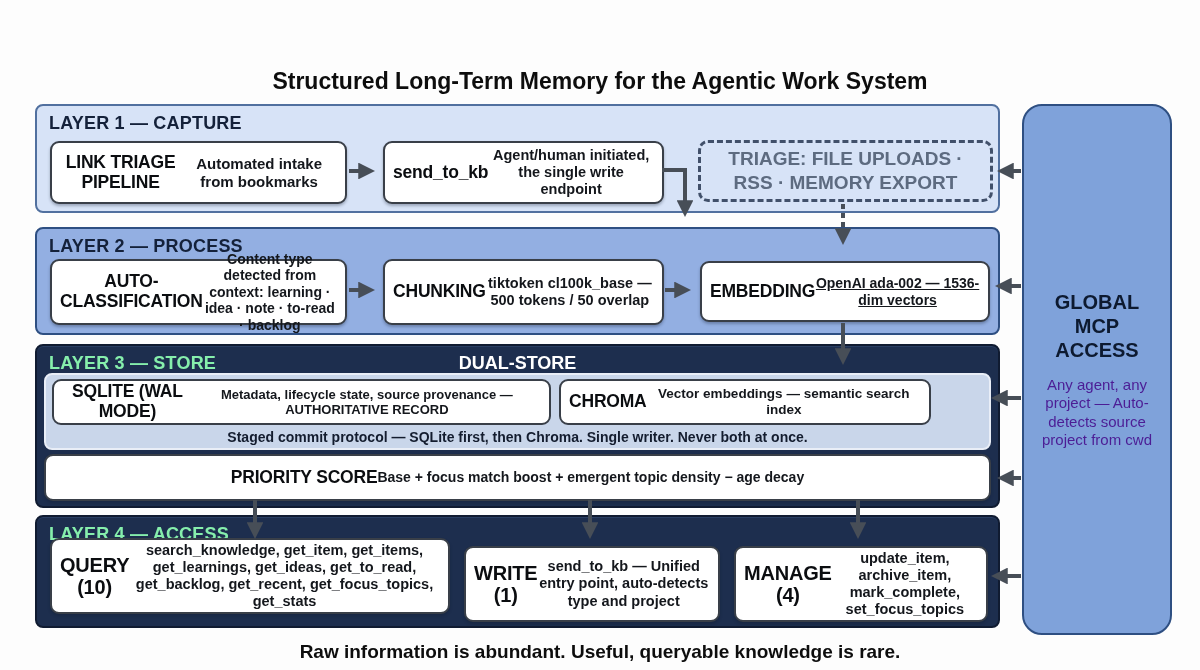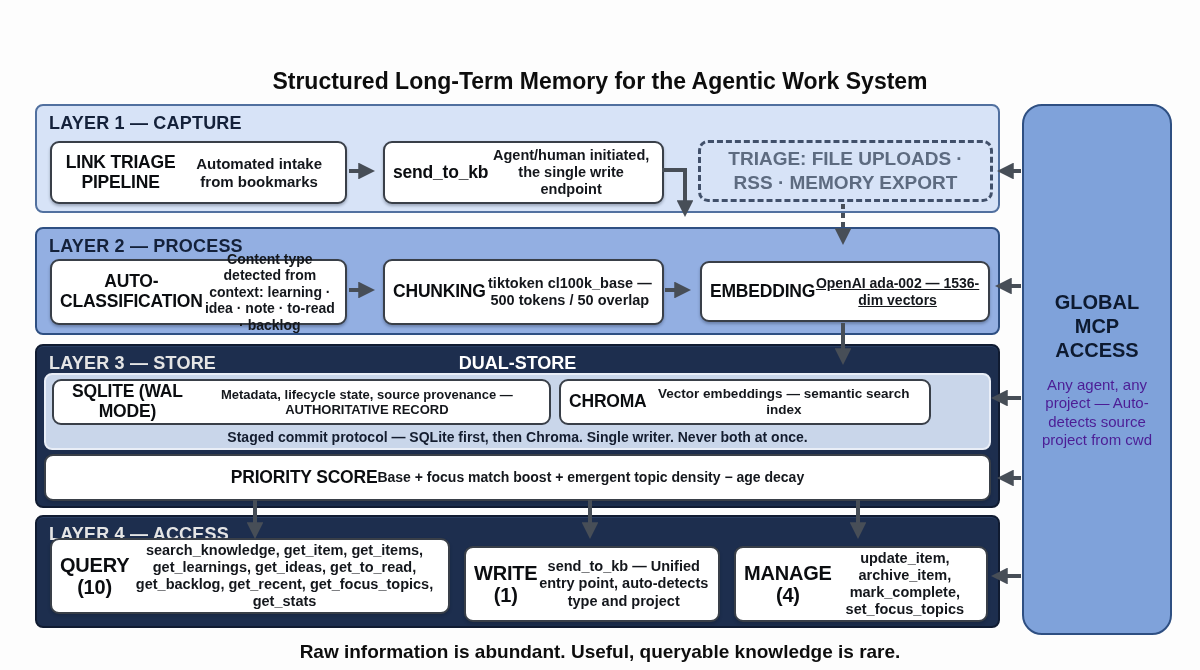--- a/index.html
+++ b/index.html
@@ -8,21 +8,21 @@
   .page-title{position:absolute;top:14px;left:0;width:100%;text-align:center;
     font-size:42px;font-weight:bold;letter-spacing:-0.5px;color:#0a0a0a;margin:0;}
   .page-subtitle{position:absolute;top:68px;left:0;width:100%;text-align:center;
     font-size:23px;font-weight:bold;color:#0d0d0d;margin:0;}
   .layer{position:absolute;box-sizing:border-box;border-radius:8px;}
   .layer-light{background:#d7e3f7;border:2px solid #51709f;}
   .layer-medium{background:#93afe2;border:2px solid #2e4f82;}
   .layer-dark{background:#1d2e4e;border:2px solid #101b31;box-shadow:inset 0 1px 0 #33497098;}
   .lheader{position:absolute;left:12px;top:7px;font-size:18px;font-weight:bold;
     letter-spacing:0.2px;color:#14213a;white-space:nowrap;}
-  .lheader.on-dark{color:#e5e5e5;}
+  .lheader.on-dark{color:#86efac;}
   .dual-label{position:absolute;top:7px;left:0;width:100%;text-align:center;
     font-size:18px;font-weight:bold;color:#ffffff;}
   .wbox{position:absolute;background:#ffffff;border:2px solid #393f48;border-radius:9px;
     display:flex;flex-direction:row;align-items:center;justify-content:center;
     text-align:center;box-sizing:border-box;padding:2px 8px;
     box-shadow:0 2px 3px rgba(15,25,45,0.30);}
   .wtitle{font-size:17.5px;font-weight:bold;color:#0b0d10;line-height:1.12;letter-spacing:-0.2px;}
   .wtitle.big{font-size:20px;}
   .wsub{font-size:13.5px;font-weight:bold;color:#14171c;line-height:1.18;}
   .wsub.tiny{font-size:13px;}

